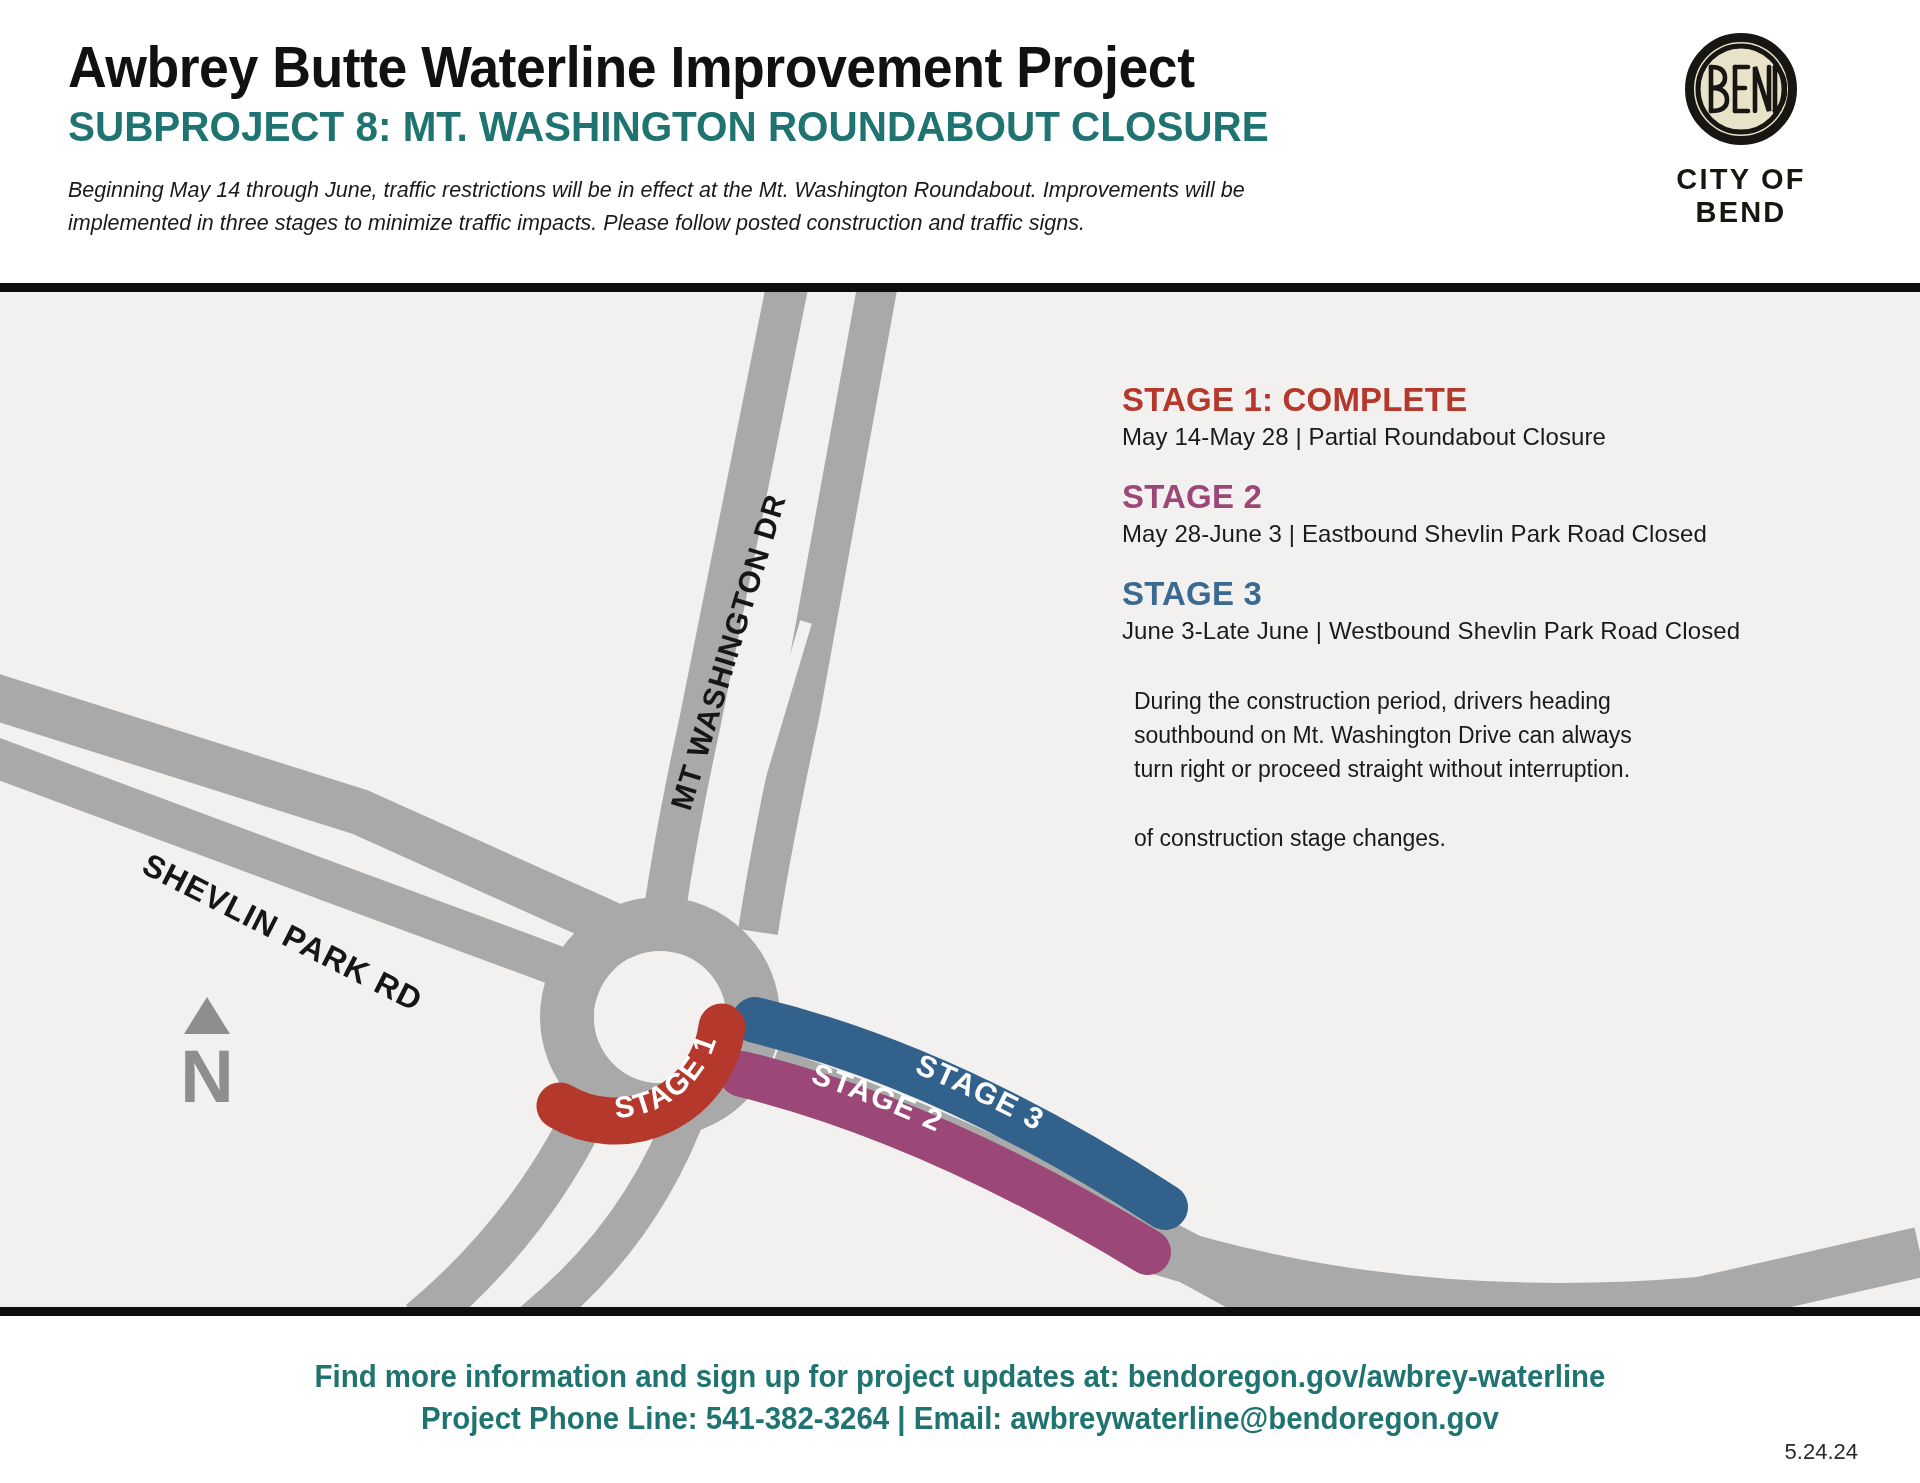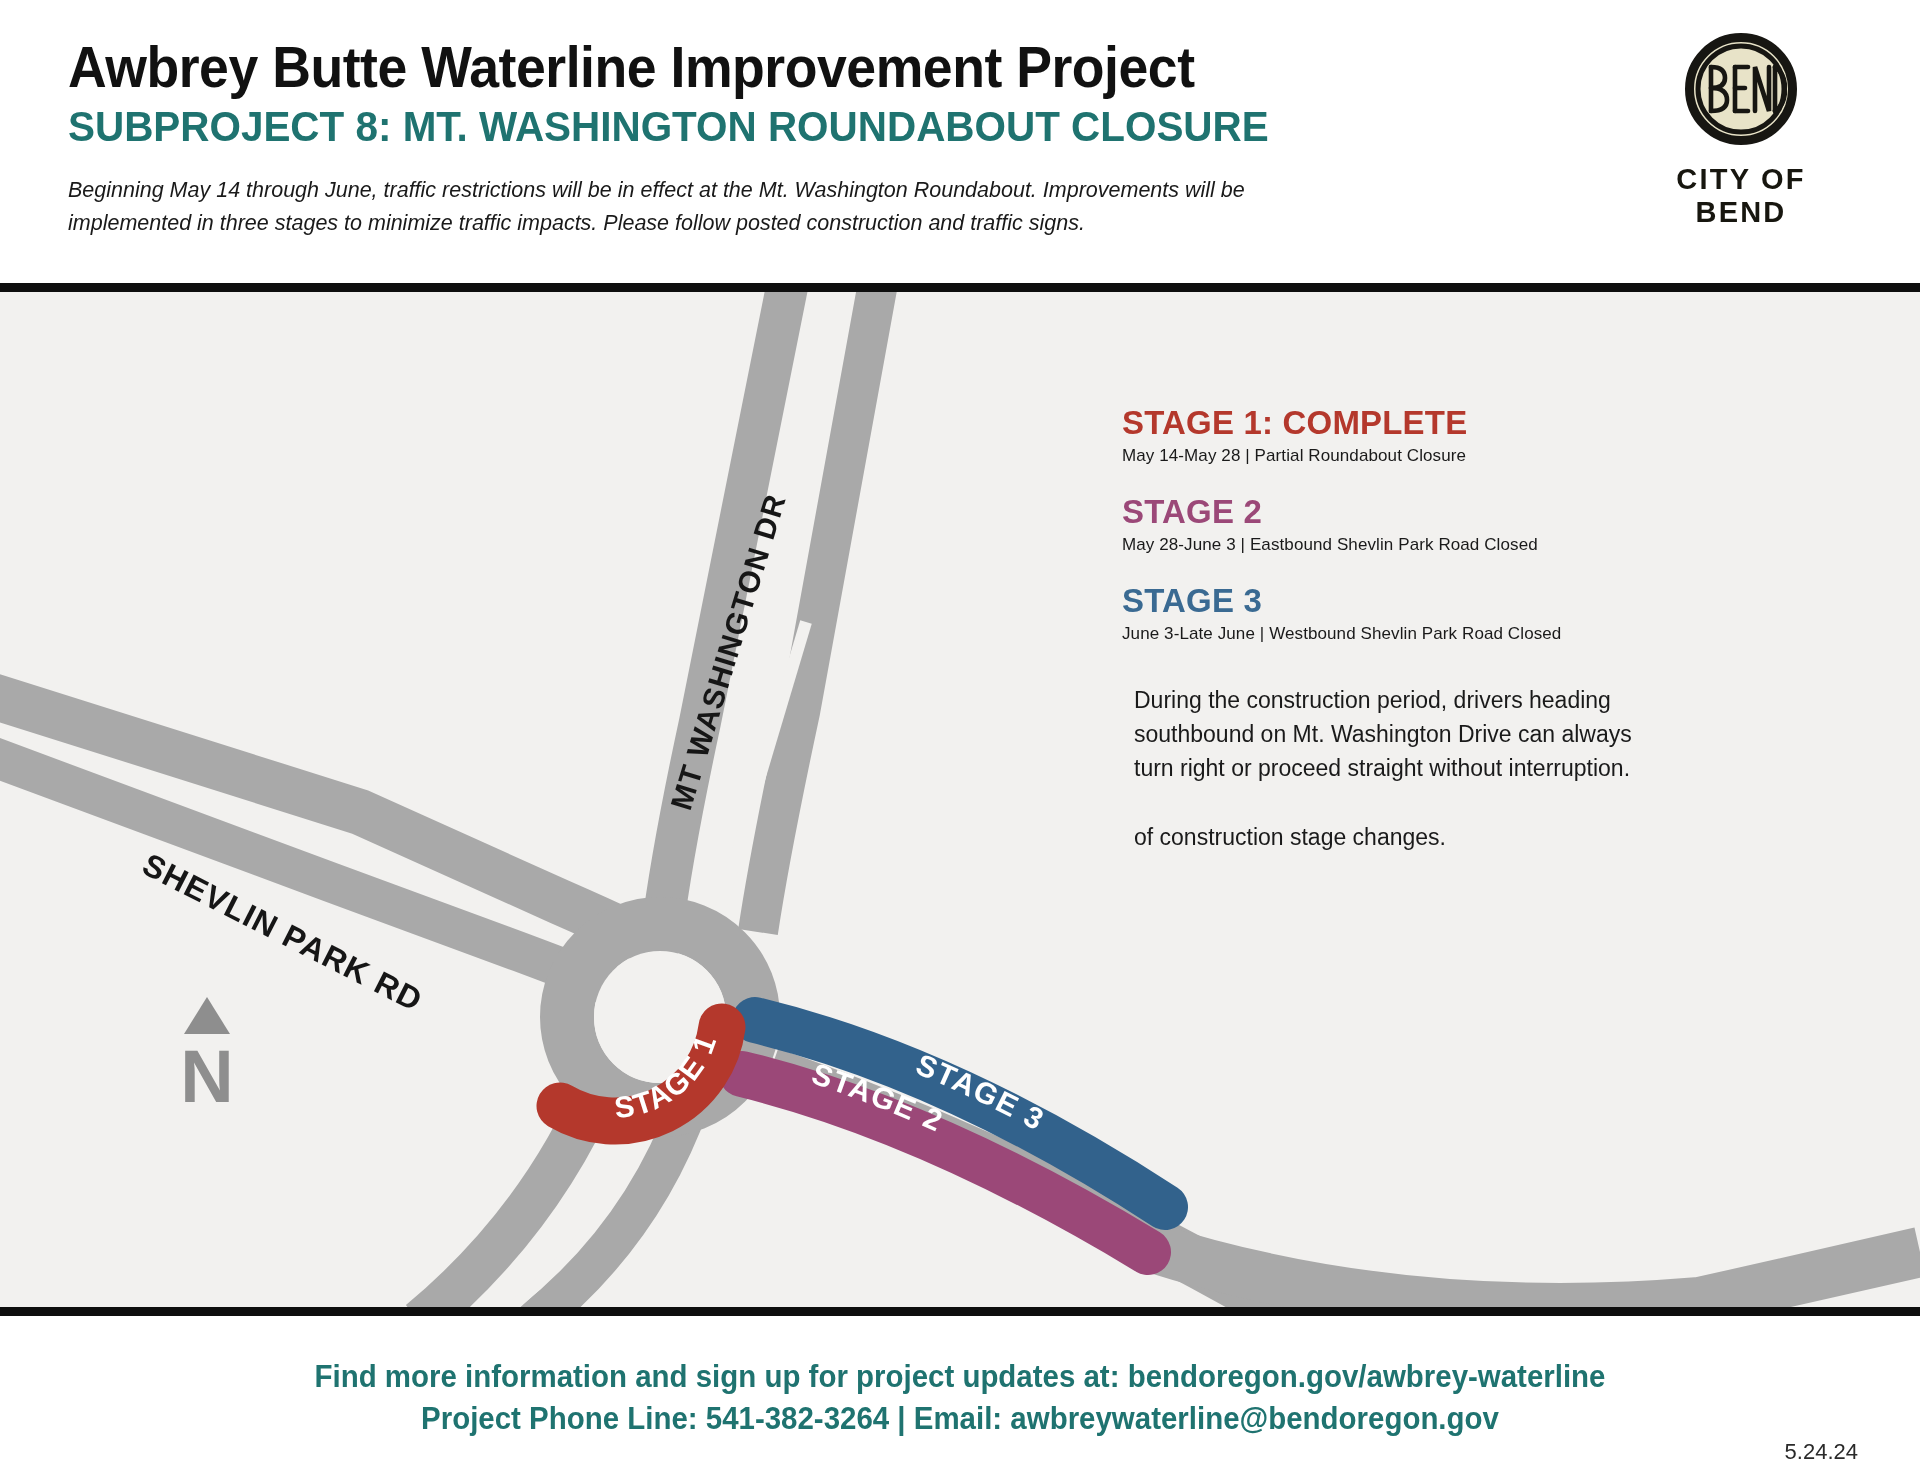--- a/index.html
+++ b/index.html
@@ -99,32 +99,32 @@
     overflow: hidden;
   }
   #map-svg { position:absolute; left:0; top:0; }
 
   
   #legend {
     position: absolute;
     left: 1122px; top: 88px;
     width: 740px;
   }
-  .stage-block { margin-bottom: 26px; margin-top: 23px; }
+  .stage-block { margin-bottom: 26px; }
   .stage-head {
     font-family: "Liberation Sans Narrow", "Liberation Sans", sans-serif;
     font-size: 34px;
     font-weight: bold;
     letter-spacing: 0.2px;
     margin: 0 0 4px 0;
     transform: scaleX(0.97);
     transform-origin: left center;
   }
   .stage-sub {
-    font-size: 17px;
+    font-size: 24px;
     color: #1a1a1a;
     margin: 0;
     letter-spacing: 0.1px;
   }
   #legend-note-1, #legend-note-2 {
     font-size: 23px;
     line-height: 1.47;
     color: #1a1a1a;
     margin: 12px;
   }

